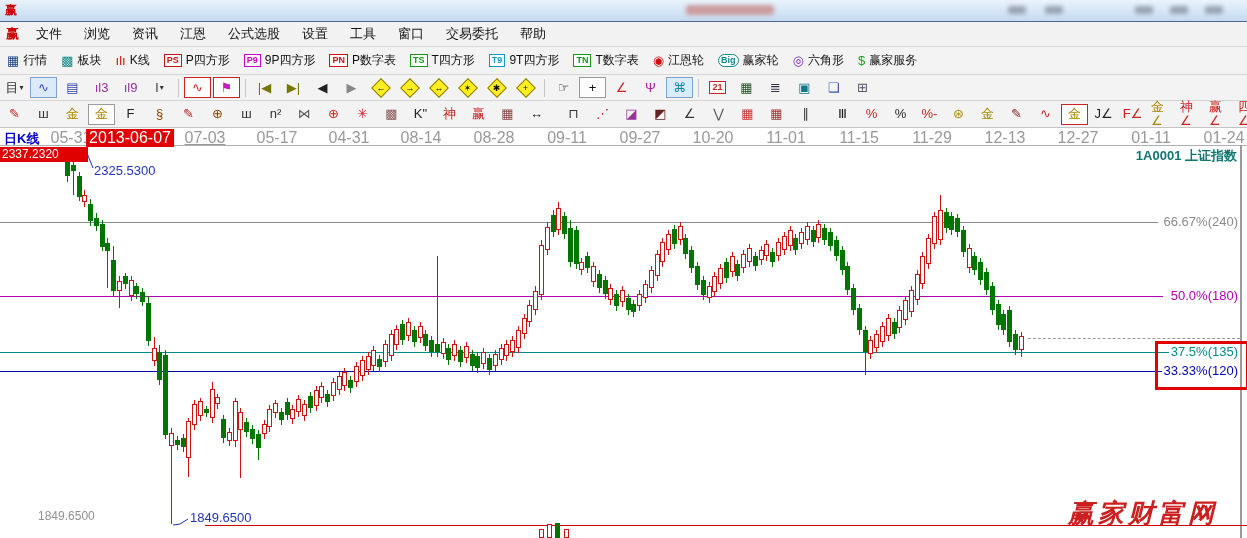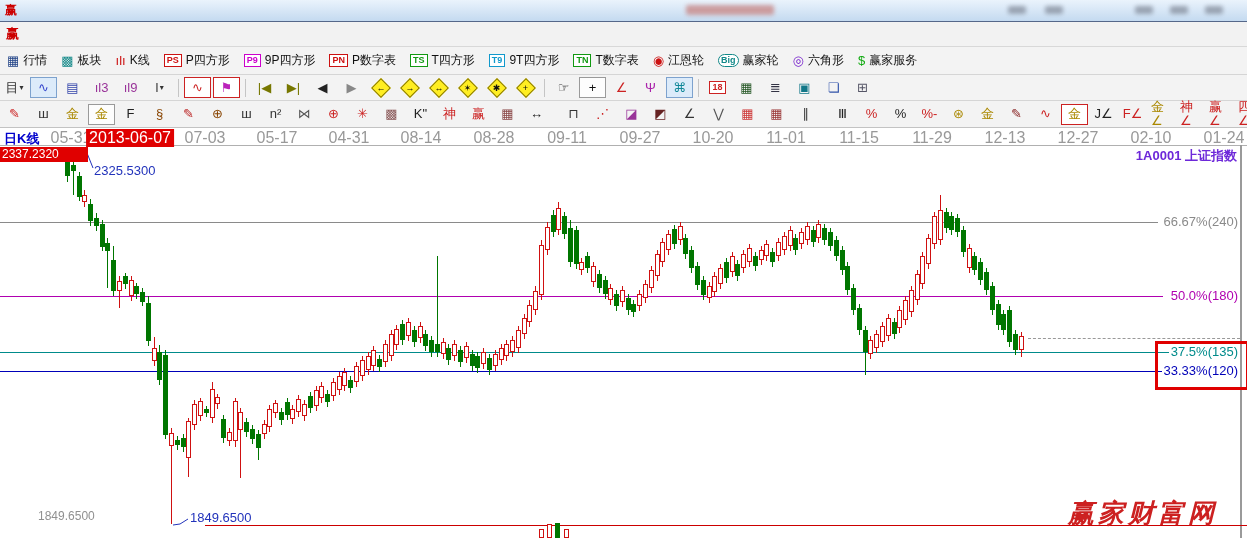--- a/index.html
+++ b/index.html
@@ -41,21 +41,21 @@
   .dates{position:absolute;left:0;top:0;width:100%;height:17px;border-bottom:1px solid #b0b0b0;}
   .tick{position:absolute;top:1px;transform:translateX(-50%);font-size:16px;color:#999;white-space:nowrap;}
   .tick.hl{background:#e00000;color:#fff;padding:0 3px;}
   .right-edge{position:absolute;left:1240px;top:17px;bottom:0;width:2px;background:#9a9a9a;}
   .lvl{position:absolute;height:1px;}
   .lvl.dashed{height:0;border-top:1px dashed #999;background:none!important;}
   .lvl-lab{position:absolute;right:9px;font-size:13px;background:#fff;padding-left:2px;}
   .period-label{position:absolute;left:4px;top:2px;font-size:13px;color:#0000cc;font-weight:bold;}
   .max-price{position:absolute;left:0;top:19px;width:88px;height:15px;background:#e00000;color:#fff;
              font-size:12px;line-height:15px;padding-left:2px;box-sizing:border-box;}
-  .symbol-label{position:absolute;right:10px;top:19px;font-size:13px;color:#6d28d9;font-weight:bold;}
+  .symbol-label{position:absolute;right:10px;top:19px;font-size:13px;color:#0f766e;font-weight:bold;}
   .ann{position:absolute;font-size:13px;color:#2233bb;white-space:nowrap;}
   .axis-low{position:absolute;left:38px;top:381px;font-size:12px;color:#909090;}
   .conn{position:absolute;left:0;top:0;pointer-events:none;}
   .candle-body{position:absolute;box-sizing:border-box;}
   .candle-body.g{background:#007600;}
   .candle-body.r{background:#fff;border:1px solid #cf1111;}
   .wick{position:absolute;width:1px;}
   .red-rect{position:absolute;left:1155px;top:213px;width:88px;height:43px;border:3px solid #e00000;}
   .watermark{position:absolute;left:1068px;top:368px;font-size:26px;color:#cc2020;font-weight:bold;
              font-style:italic;letter-spacing:4px;font-family:"DejaVu Serif","Liberation Serif",serif;white-space:nowrap;}
@@ -70,20 +70,32 @@
     <span class="blur red"></span>
     <span class="blur gray" style="left:1008px"></span>
     <span class="blur gray" style="left:1045px"></span>
     <span class="blur gray" style="left:1135px"></span>
     <span class="blur gray" style="left:1170px"></span>
     <span class="blur gray" style="left:1205px"></span>
   </div>
 
   <div class="menubar">
     <span class="menu-logo">赢</span>
+    <nav id="menu-items" style="display:flex">
+        <span class="menu-item">文件</span>
+        <span class="menu-item">浏览</span>
+        <span class="menu-item">资讯</span>
+        <span class="menu-item">江恩</span>
+        <span class="menu-item">公式选股</span>
+        <span class="menu-item">设置</span>
+        <span class="menu-item">工具</span>
+        <span class="menu-item">窗口</span>
+        <span class="menu-item">交易委托</span>
+        <span class="menu-item">帮助</span>
+      </nav>
   </div>
 
   <div class="tb tb1" id="tb1">
       <div class="tbt">
         <span class="glyph" style="color: rgb(34, 68, 136);">▦</span>
         <span>行情</span>
       </div>
       <div class="tbt">
         <span class="glyph" style="color: rgb(17, 136, 136);">▩</span>
         <span>板块</span>
@@ -215,21 +227,21 @@
         <span class="glyph" style="color: rgb(204, 34, 34);">∠</span>
       </div>
       <div class="ibtn">
         <span class="glyph" style="color: rgb(170, 34, 170);">Ψ</span>
       </div>
       <div class="ibtn sel-blue">
         <span class="glyph" style="color: rgb(17, 136, 153);">⌘</span>
       </div>
       <div class="sep"></div>
       <div class="ibtn">
-        <span class="badge" style="color: rgb(204, 34, 34); border-color: rgb(204, 34, 34);">18</span>
+        <span class="badge" style="color: rgb(204, 34, 34); border-color: rgb(204, 34, 34);">21</span>
       </div>
       <div class="ibtn">
         <span class="glyph" style="color: rgb(34, 85, 34);">▦</span>
       </div>
       <div class="ibtn">
         <span class="glyph" style="color: rgb(51, 51, 68);">≣</span>
       </div>
       <div class="ibtn">
         <span class="glyph" style="color: rgb(17, 119, 136);">▣</span>
       </div>
@@ -371,34 +383,34 @@
       </div>
       <div class="ibtn">
         <span class="glyph" style="color: rgb(204, 34, 34);">四∠</span>
       </div>
     </div>
 
   <div class="chart" id="chart">
     <div class="dates" id="dates">
         <span class="tick" style="left: 71px;">05-31</span>
         <span class="tick hl" style="left: 130px;">2013-06-07</span>
-        <span class="tick" style="left: 205px;">07-03</span>
+        <span class="tick" style="left: 205px; text-decoration: underline;">07-03</span>
         <span class="tick" style="left: 277px;">05-17</span>
         <span class="tick" style="left: 349px;">04-31</span>
         <span class="tick" style="left: 421px;">08-14</span>
         <span class="tick" style="left: 494px;">08-28</span>
         <span class="tick" style="left: 567px;">09-11</span>
         <span class="tick" style="left: 640px;">09-27</span>
         <span class="tick" style="left: 713px;">10-20</span>
         <span class="tick" style="left: 786px;">11-01</span>
         <span class="tick" style="left: 859px;">11-15</span>
         <span class="tick" style="left: 932px;">11-29</span>
         <span class="tick" style="left: 1005px;">12-13</span>
         <span class="tick" style="left: 1078px;">12-27</span>
-        <span class="tick" style="left: 1151px;">02-10</span>
+        <span class="tick" style="left: 1151px;">01-11</span>
         <span class="tick" style="left: 1224px;">01-24</span>
       </div>
     <div class="right-edge"></div>
 
     <div id="levels">
         <div class="lvl" style="left: 0px; width: 1158px; top: 94px; background: rgb(138, 138, 138);"></div>
         <div class="lvl-lab" style="top: 86px; color: rgb(138, 138, 138);">66.67%(240)</div>
         <div class="lvl" style="left: 0px; width: 1163px; top: 168px; background: rgb(176, 0, 176);"></div>
         <div class="lvl-lab" style="top: 160px; color: rgb(176, 0, 176);">50.0%(180)</div>
         <div class="lvl dashed" style="left: 1028px; width: 212px; top: 210px; border-top-color: rgb(153, 153, 153);"></div>

